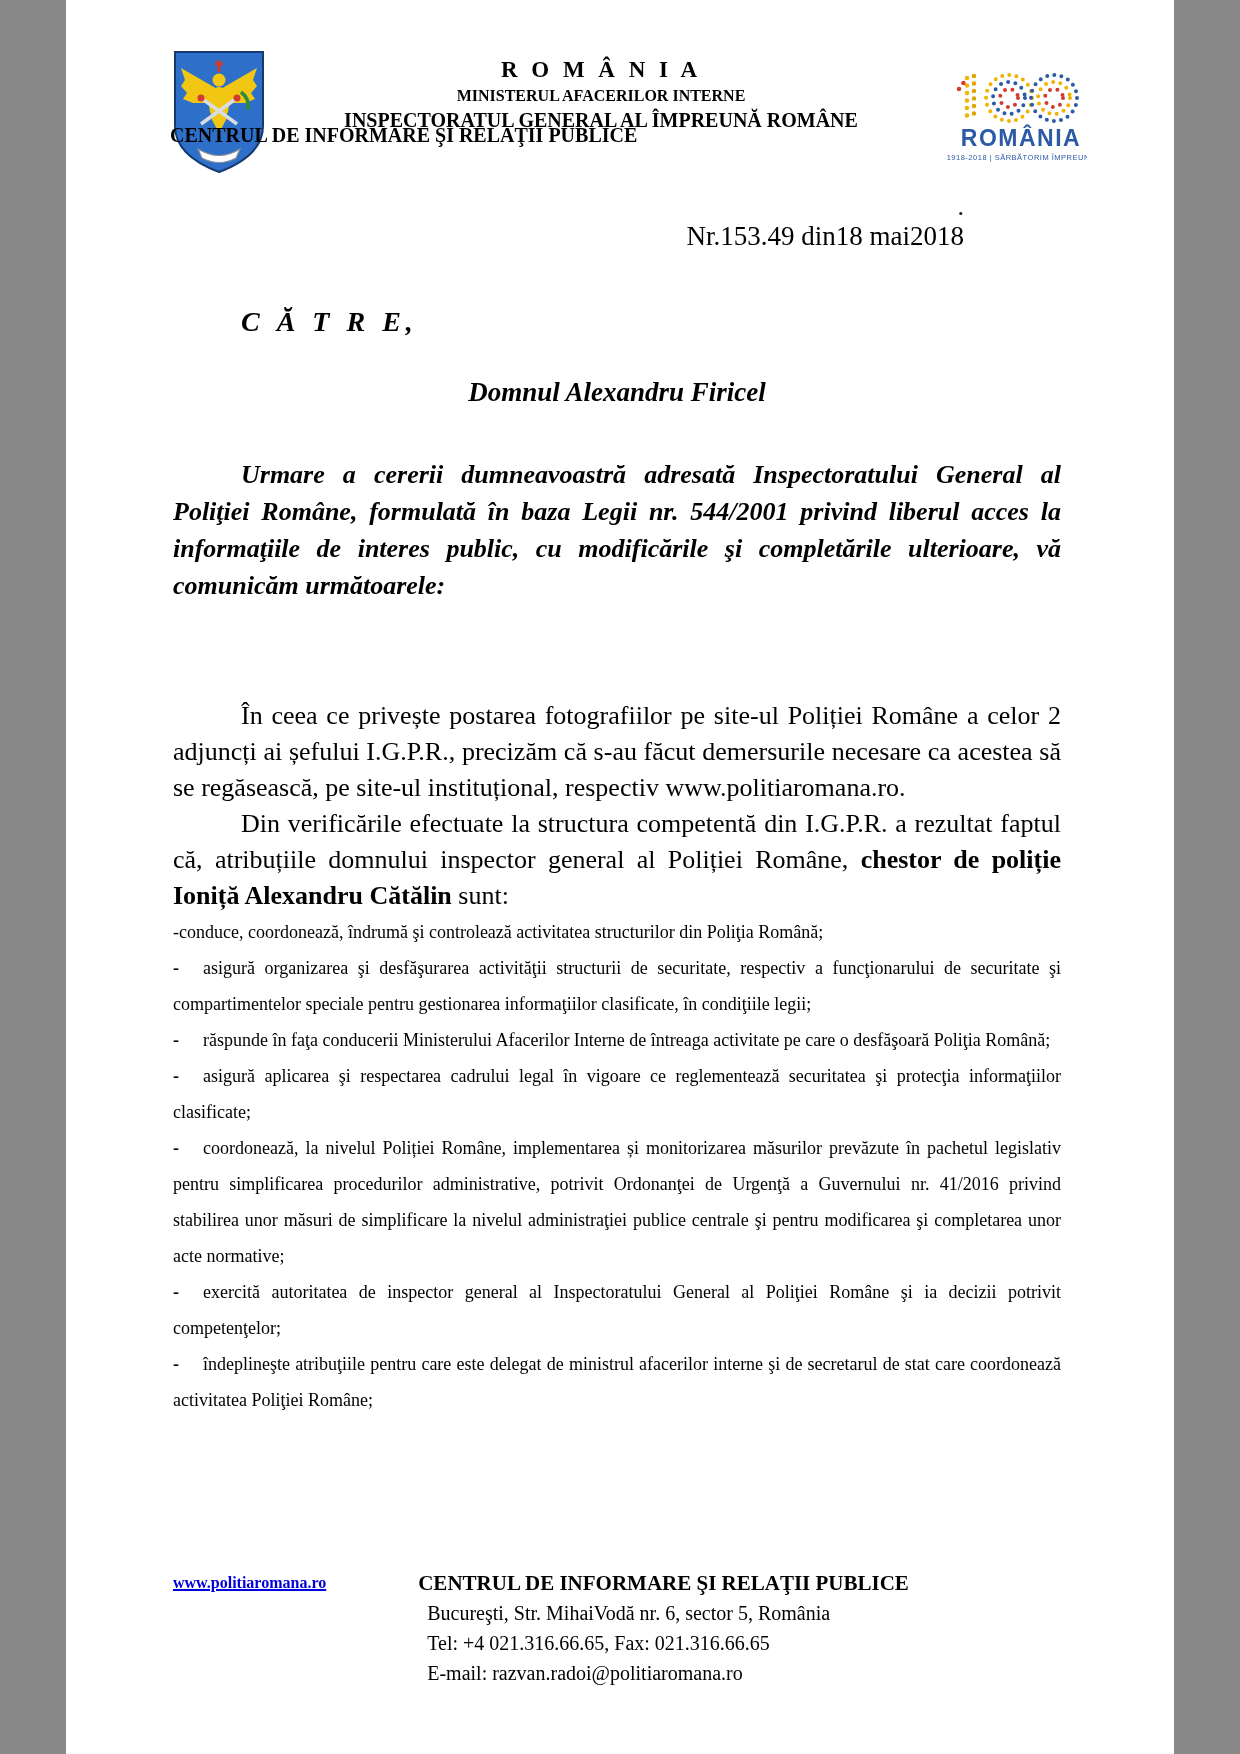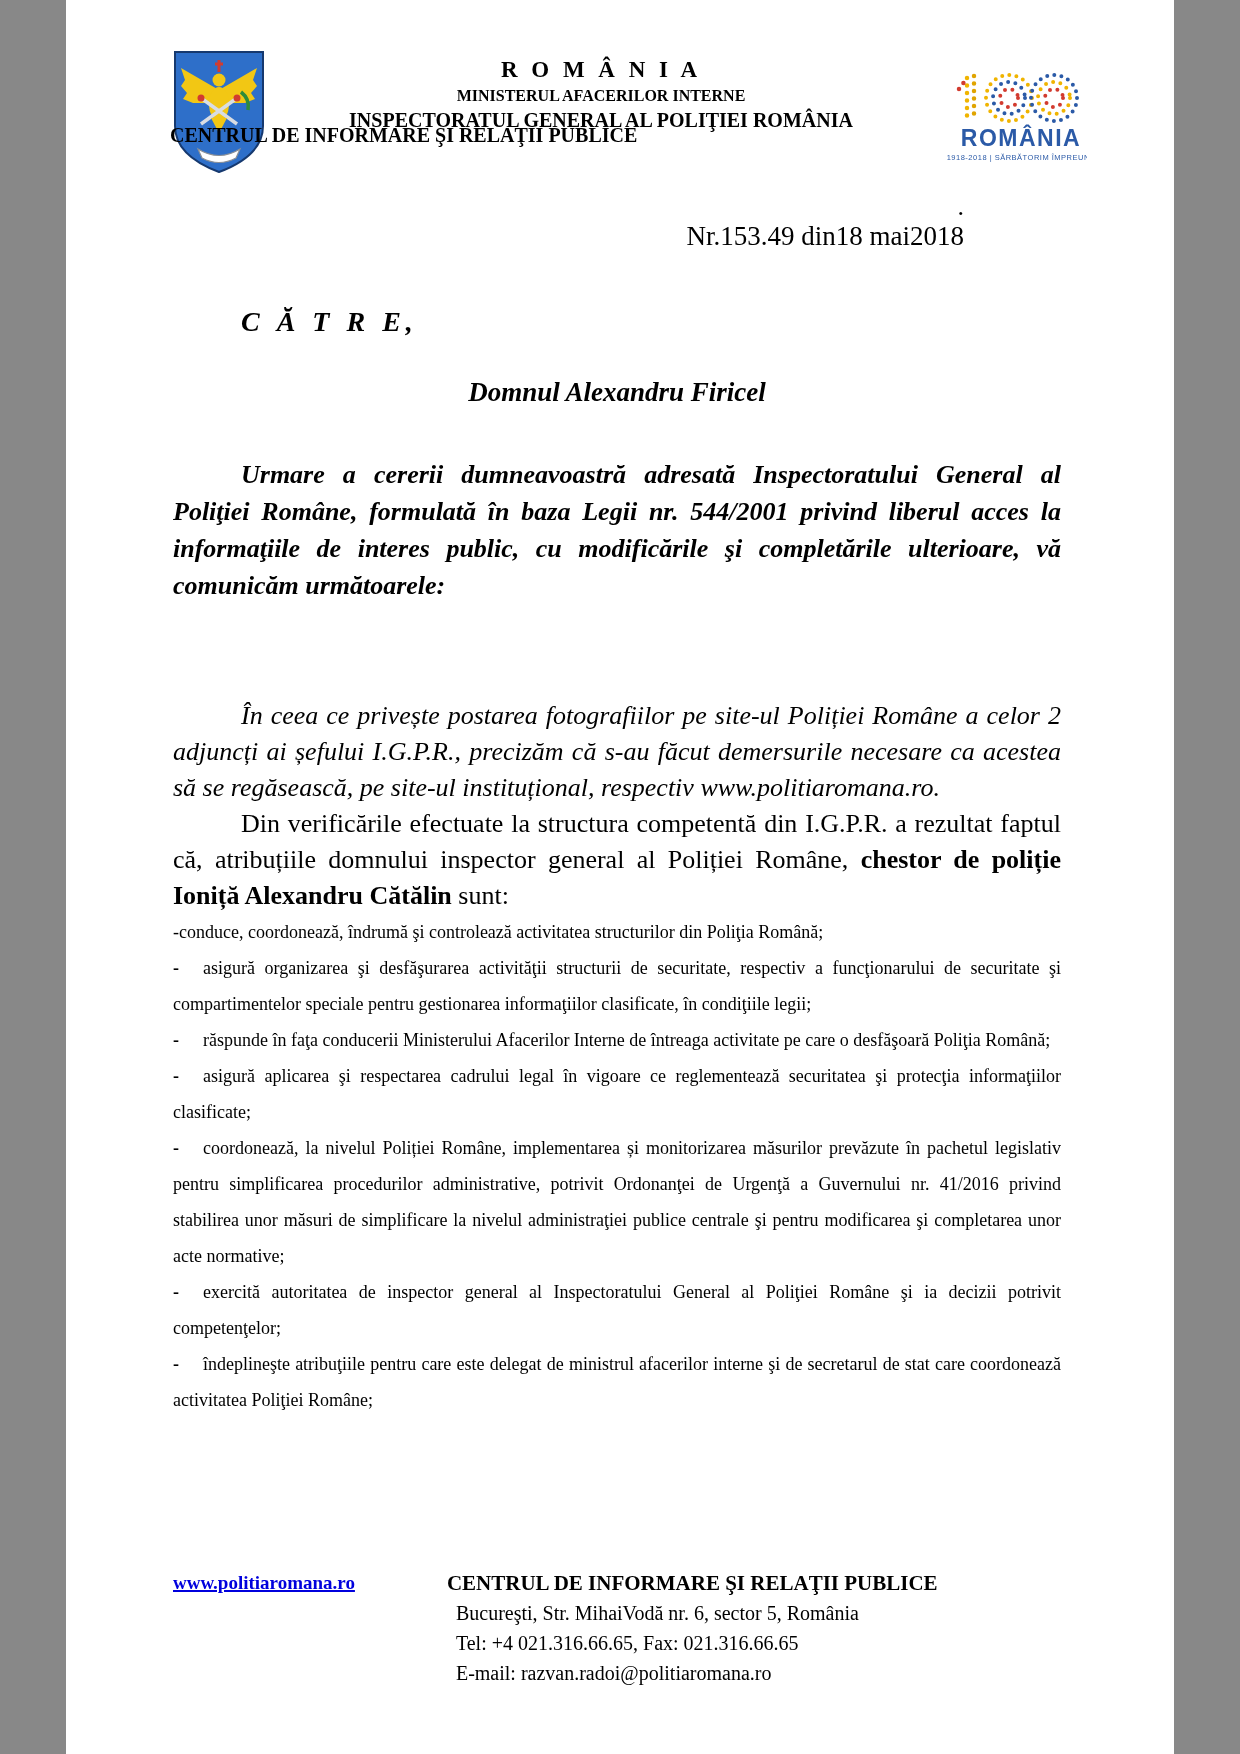--- a/index.html
+++ b/index.html
@@ -34,28 +34,28 @@
     margin:34px 0 0 0; text-align:center; font-size:27px; font-weight:bold;
     font-style:italic; line-height:36px;
   }
   .intro {
     margin:46px 0 0 0; font-size:26px; font-weight:bold; font-style:italic;
     line-height:37px; text-align:justify; text-indent:68px;
   }
   .body-para {
     margin:0; font-size:26px; line-height:36px; text-align:justify; text-indent:68px;
   }
-  .first-body { margin-top:94px;font-style:italic; }
+  .first-body { margin-top:94px; }
   .duty { margin:0; font-size:18px; line-height:36px; text-align:justify; }
   .dash { font-weight:bold; }
   .dash:not(:empty) { display:inline-block; width:30px; font-weight:bold; }
   
   .footer { position:absolute; left:107px; top:1568px; width:1022px; display:flex; align-items:flex-start; }
   .website {
-    font-size:19px; font-weight:bold; color:#0000dd;
+    font-size:16px; font-weight:bold; color:#0000dd;
     text-decoration-thickness:2px; line-height:30px;
   }
   .office-block { margin-left:92px; width:560px; }
   .office-title { margin:0; font-size:21px; font-weight:bold; line-height:30px; }
   .office-line  { margin:0 0 0 9px; font-size:20px; line-height:30px; }
 </style>
 </head>
 <body>
 
 <div class="page">
@@ -75,21 +75,21 @@
         <circle cx="66" cy="48" r="3.5" fill="#d23b2f"></circle>
         <path d="M70,42 q9,7 7,18" stroke="#2e8b3a" stroke-width="3.5" fill="none"></path>
         <path d="M40,68 h16 l-8,15 z" fill="#f2c714"></path>
         <path d="M27,99 q21,13 42,0 l-4,9 q-17,9 -34,0 z" fill="#ffffff" stroke="#8a8f96" stroke-width="1.2"></path>
       </svg>
     </div>
 
     <div class="header-lines">
       <div class="hl-country">R O M Â N I A</div>
       <div class="hl-ministry">MINISTERUL AFACERILOR INTERNE</div>
-      <div class="hl-inspectorate">INSPECTORATUL GENERAL AL POLIŢIEI ROMÂNIA</div>
+      <div class="hl-inspectorate">INSPECTORATUL GENERAL AL ÎMPREUNĂ ROMÂNE</div>
     </div>
     <div class="hl-center">CENTRUL DE INFORMARE ŞI RELAŢII PUBLICE</div>
 
     <div class="centennial">
       <svg width="148" height="112" viewBox="0 0 148 112" aria-hidden="true">
         <line x1="28" y1="22" x2="28" y2="62" stroke="#f0b400" stroke-width="4.5" stroke-dasharray="0 7.5" stroke-linecap="round"></line>
         <line x1="35" y1="20" x2="35" y2="62" stroke="#e0a400" stroke-width="4.5" stroke-dasharray="0 7.5" stroke-linecap="round"></line>
         <line x1="20" y1="33" x2="28" y2="22" stroke="#d23b2f" stroke-width="4.5" stroke-dasharray="0 7.5" stroke-linecap="round"></line>
         <circle cx="70" cy="42" r="23" fill="none" stroke="#f0b400" stroke-width="4" stroke-dasharray="0 7.2" stroke-linecap="round"></circle>
         <circle cx="70" cy="42" r="16" fill="none" stroke="#2b5aa7" stroke-width="4" stroke-dasharray="0 7.4" stroke-linecap="round"></circle>

